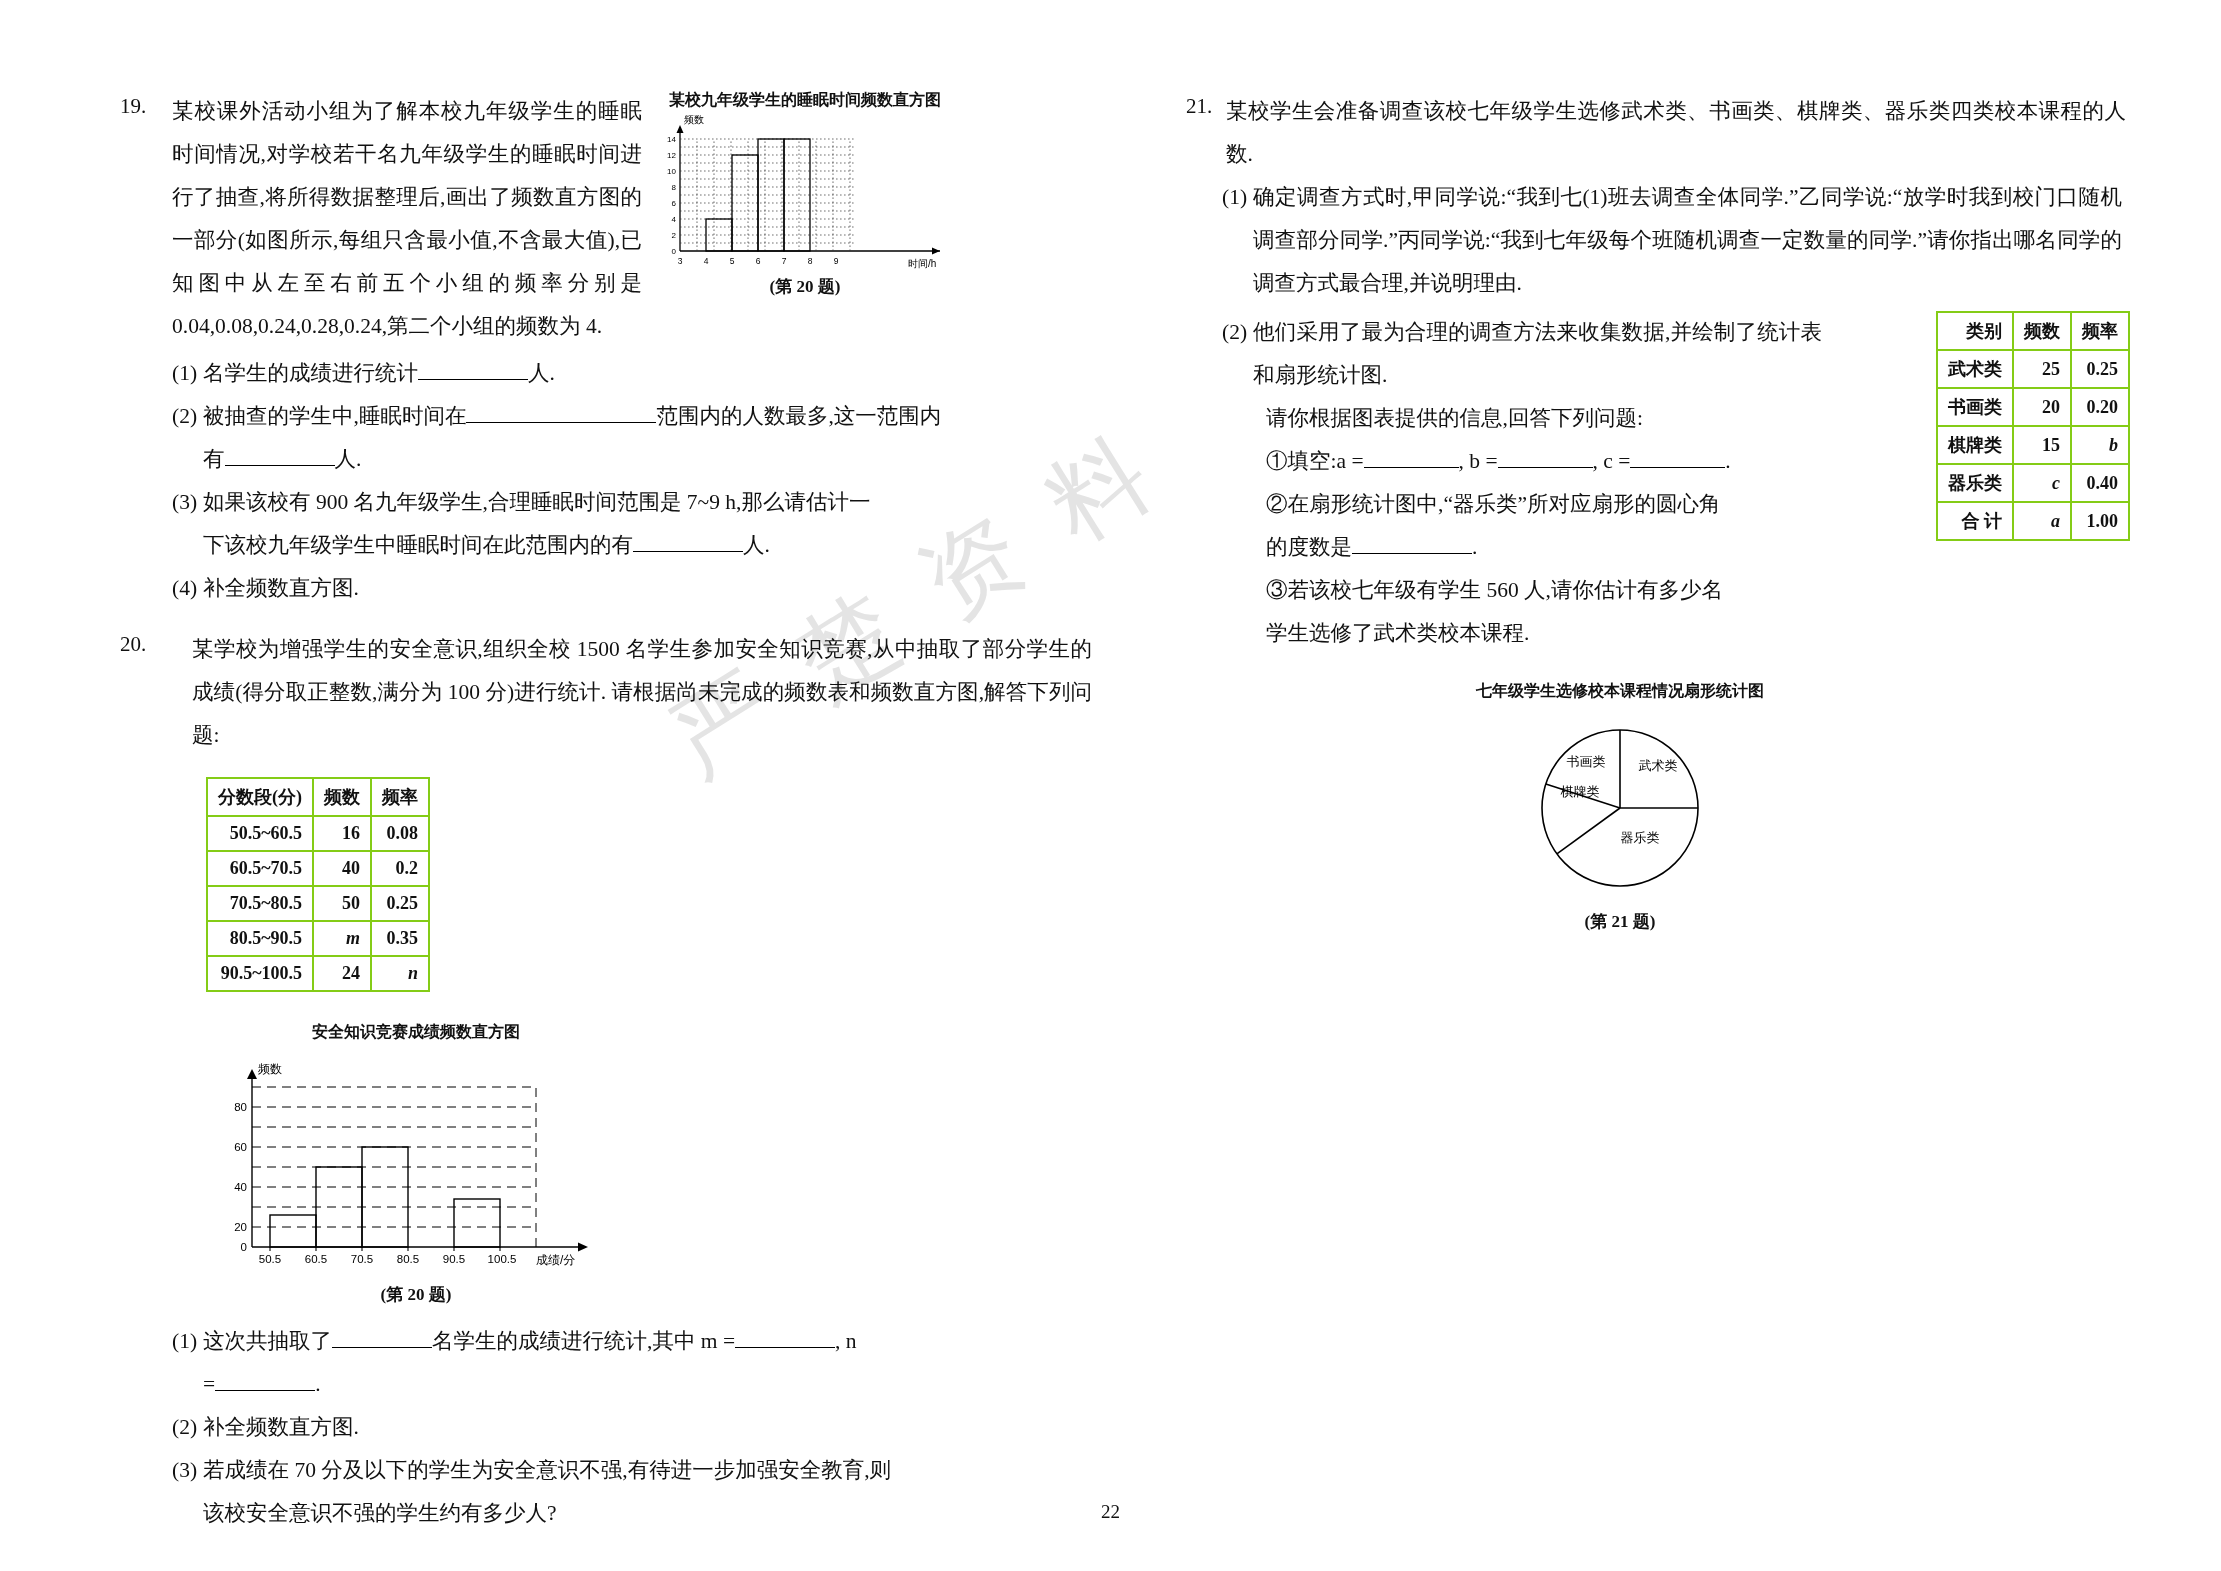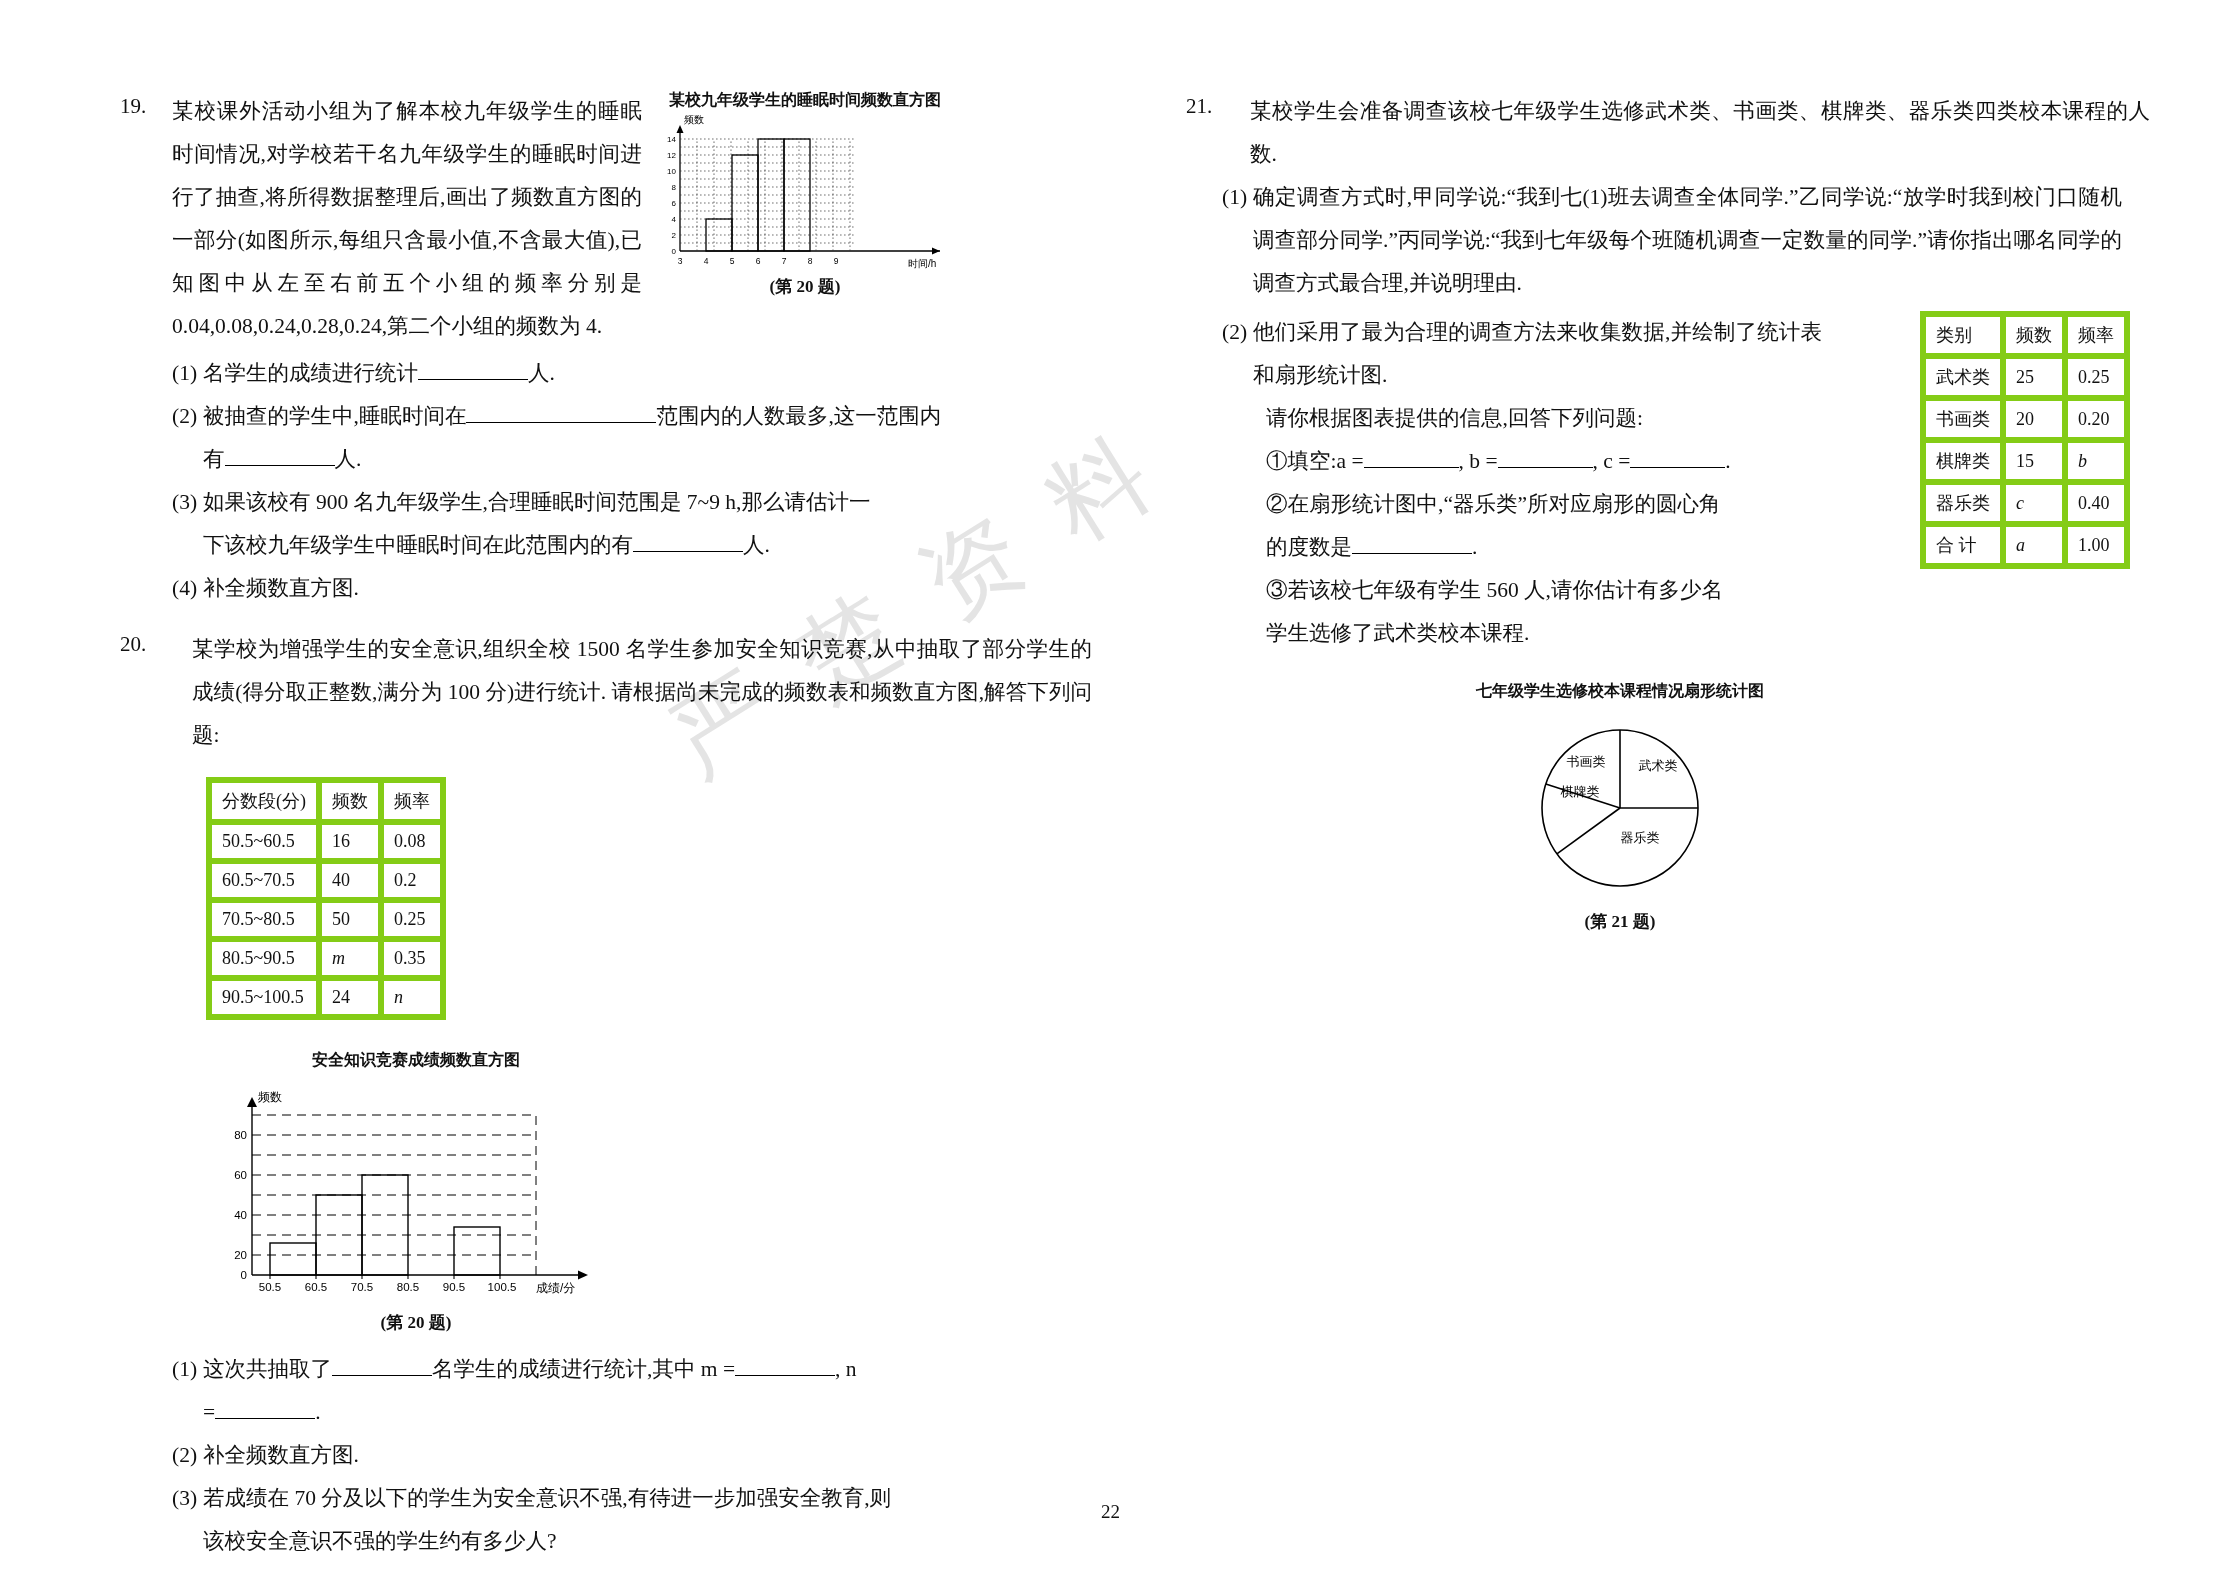--- a/index.html
+++ b/index.html
@@ -22,21 +22,21 @@
   .sub{display:flex;gap:6px;}
   .sub .lbl{flex:0 0 auto;}
   .sub .bdy{flex:1 1 auto;}
 
   
   .figcap{text-align:center;font-size:17px;font-weight:bold;}
   .figtitle{text-align:center;font-size:16px;font-weight:bold;}
 
   table.stat{border-collapse:collapse;font-size:18px;}
   table.stat td,table.stat th{
-    border:6px solid #84cc16;padding:6px 10px;text-align:left;font-weight:normal;
+    border:2px solid #84cc16;padding:6px 10px;text-align:right;font-weight:bold;
     font-family:"Liberation Serif",serif;
   }
 
   .watermark{
     position:absolute;
     left:640px;top:540px;
     font-size:96px;
     color:rgba(120,120,120,0.20);
     transform:rotate(-32deg);
     letter-spacing:14px;
@@ -287,21 +287,21 @@
           </span>
         </div>
       </div>
     </div>
   </div>
 
   <div class="col colR">
 
     <div style="position:relative;">
       <div class="qnum" style="left:16px;top:4px;">21.</div>
-      <div style="margin-left:80px;width:900px;" class="ptxt">某校学生会准备调查该校七年级学生选修武术类、书画类、棋牌类、器乐类四类校本课程的人数.</div>
+      <div style="margin-left:56px;width:900px;" class="ptxt">某校学生会准备调查该校七年级学生选修武术类、书画类、棋牌类、器乐类四类校本课程的人数.</div>
 
       <div style="margin-left:52px;width:900px;">
         <div class="sub ptxt">
           <span class="lbl">(1)</span>
           <span class="bdy">确定调查方式时,甲同学说:“我到七(1)班去调查全体同学.”乙同学说:“放学时我到校门口随机调查部分同学.”丙同学说:“我到七年级每个班随机调查一定数量的同学.”请你指出哪名同学的调查方式最合理,并说明理由.</span>
         </div>
       </div>
 
       <div style="position:relative;margin-top:6px;">
         <div style="position:absolute;right:0;top:0;">

